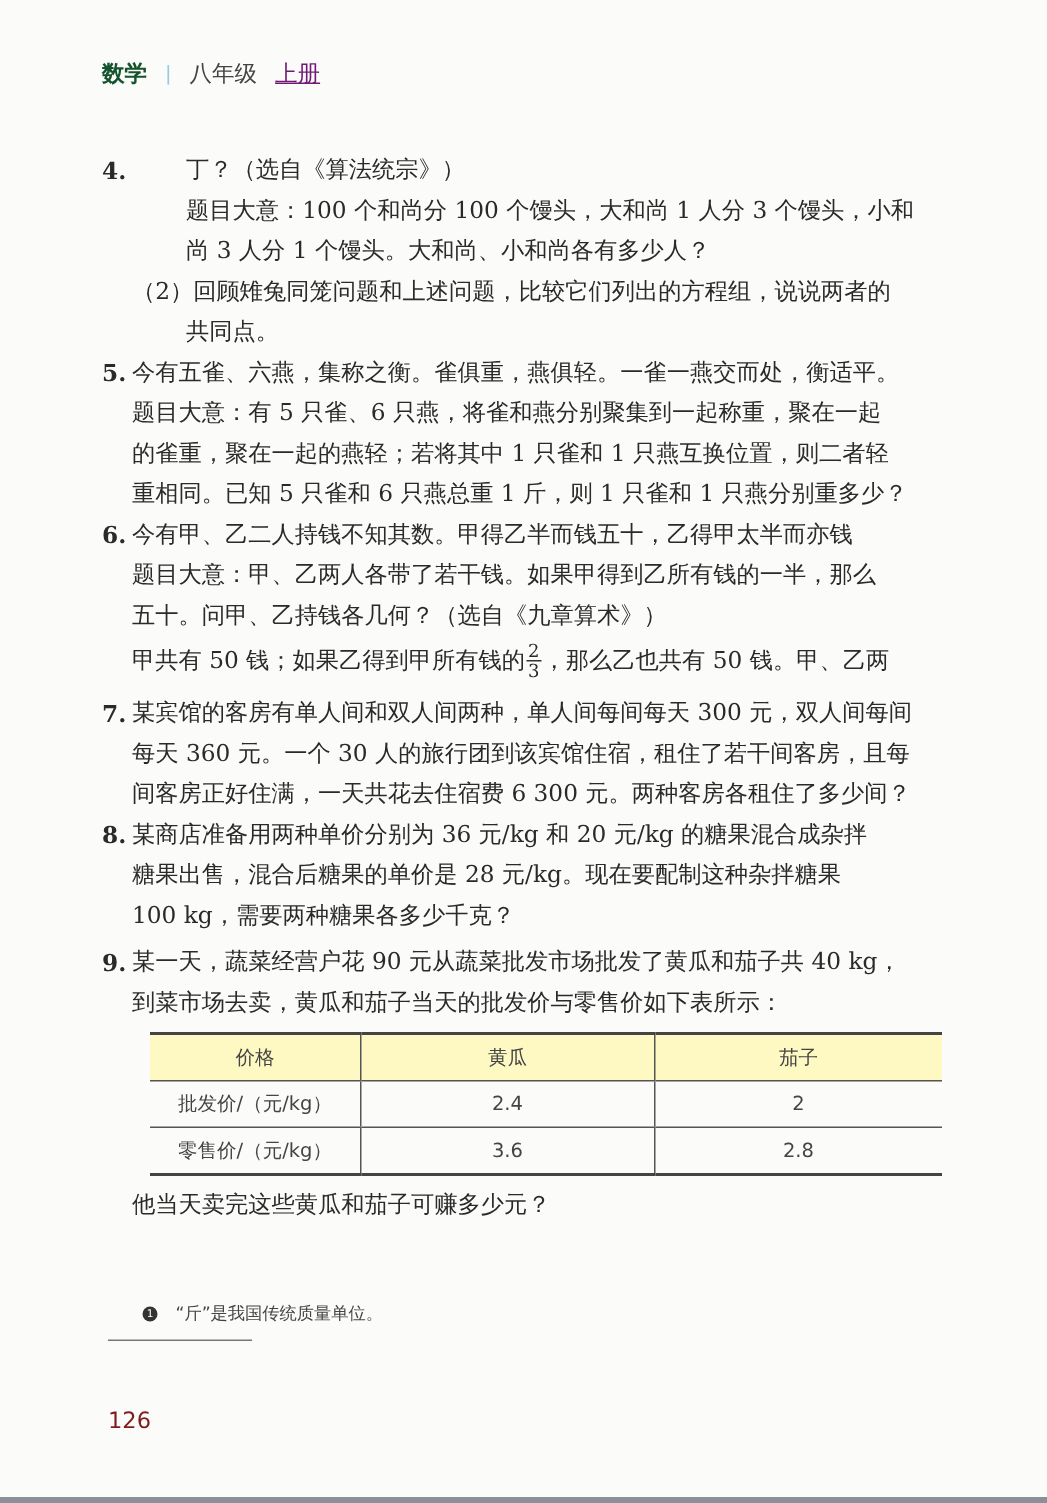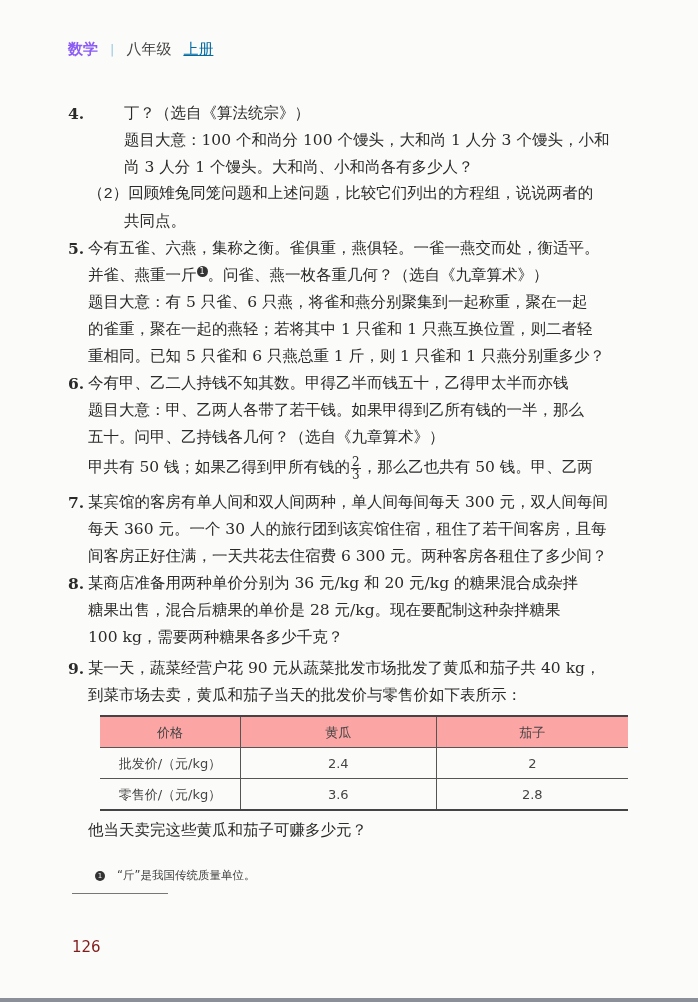--- a/index.html
+++ b/index.html
@@ -9,45 +9,45 @@
     font-family: "DejaVu Serif", "Liberation Serif", serif;
     color: #2a2a2a;
     position: relative;
   }
   .header {
     position: absolute; left: 68px; top: 40px;
     display: flex; align-items: center;
     font-family: "DejaVu Sans", "Liberation Sans", sans-serif;
     font-size: 15px;
   }
-  .header .subject { color: #8b5cf6; font-weight: bold; }
+  .header .subject { color: #14532d; font-weight: bold; }
   .header .sep { color: #9ac8e4; margin: 0 12px; font-size: 13px; }
   .header .grade { color: #444; }
-  .header .vol { color: #0369a1; margin-left: 12px; text-decoration: underline; }
+  .header .vol { color: #701a75; margin-left: 12px; text-decoration: underline; }
 
   .content { position: absolute; left: 68px; top: 100px; width: 566px; }
   .prob { position: relative; font-size: 15.5px; line-height: 27px; }
   .line { white-space: nowrap; }
   .num { position: absolute; left: 0; font-weight: bold; }
   .ind2 { padding-left: 56px; }
   .ind0 { padding-left: 20px; }
   .sup-note {
     display: inline-block; width: 11px; height: 11px; border-radius: 50%;
     background: #333; color: #fff; font-size: 8px; line-height: 11px;
     text-align: center; vertical-align: super; font-family: "DejaVu Sans", sans-serif;
   }
   .frac { display: inline-flex; flex-direction: column; align-items: center; vertical-align: middle; font-size: 12px; line-height: 12px; margin: 0 1px; }
   .frac .n { border-bottom: 1px solid #333; padding: 0 1px; }
 
   table.prices {
     border-collapse: collapse; margin: 6px 0 6px 32px; width: 528px;
     font-family: "DejaVu Sans", "Liberation Sans", sans-serif; font-size: 13px; color: #444;
   }
   table.prices th, table.prices td { text-align: center; height: 30px; padding: 0; }
-  table.prices th { background: #fca5a5; font-weight: normal; border-top: 2px solid #444; border-bottom: 1px solid #555; }
+  table.prices th { background: #fef9c3; font-weight: normal; border-top: 2px solid #444; border-bottom: 1px solid #555; }
   table.prices td { border-bottom: 1px solid #555; }
   table.prices tr:last-child td { border-bottom: 2px solid #444; }
   table.prices th + th, table.prices td + td { border-left: 1px solid #555; }
 
   .fn-rule { position: absolute; left: 72px; top: 893px; width: 96px; border-top: 1px solid #777; }
   .footnote {
     position: absolute; left: 95px; top: 868px;
     font-family: "DejaVu Sans", "Liberation Sans", sans-serif; font-size: 11.5px; color: #444;
   }
   .footnote .mark { display: inline-block; width: 10px; height: 10px; border-radius: 50%; background: #333; color:#fff; font-size: 7px; line-height: 10px; text-align:center; margin-right: 12px; vertical-align: middle; }
@@ -67,32 +67,29 @@
   <span class="vol">上册</span>
 </div>
 
 <div class="content">
 
   <div class="prob">
     <span class="num">4.</span>
     <div class="line ind2">丁？（选自《算法统宗》）</div>
     <div class="line ind2">题目大意：100 个和尚分 100 个馒头，大和尚 1 人分 3 个馒头，小和</div>
     <div class="line ind2">尚 3 人分 1 个馒头。大和尚、小和尚各有多少人？</div>
-    <div class="line" style="padding-left:20px;font-family:Liberation Mono, monospace;">
+    <div class="line" style="padding-left:20px;">
       <span>（2）</span><span>回顾雉兔同笼问题和上述问题，比较它们列出的方程组，说说两者的</span>
     </div>
     <div class="line ind2">共同点。</div>
   </div>
 
   <div class="prob">
     <span class="num">5.</span>
     <div class="line ind0">今有五雀、六燕，集称之衡。雀俱重，燕俱轻。一雀一燕交而处，衡适平。</div>
-    <div class="line ind0">
-      <span>并雀、燕重一斤</span><span class="sup-note">1</span><span>。问雀、燕一枚各重几何？（选自《九章算术》）</span>
-    </div>
     <div class="line ind0">题目大意：有 5 只雀、6 只燕，将雀和燕分别聚集到一起称重，聚在一起</div>
     <div class="line ind0">的雀重，聚在一起的燕轻；若将其中 1 只雀和 1 只燕互换位置，则二者轻</div>
     <div class="line ind0">重相同。已知 5 只雀和 6 只燕总重 1 斤，则 1 只雀和 1 只燕分别重多少？</div>
   </div>
 
   <div class="prob">
     <span class="num">6.</span>
     <div class="line ind0">今有甲、乙二人持钱不知其数。甲得乙半而钱五十，乙得甲太半而亦钱</div>
     <div class="line ind0">题目大意：甲、乙两人各带了若干钱。如果甲得到乙所有钱的一半，那么</div>
     <div class="line ind0">五十。问甲、乙持钱各几何？（选自《九章算术》）</div>

